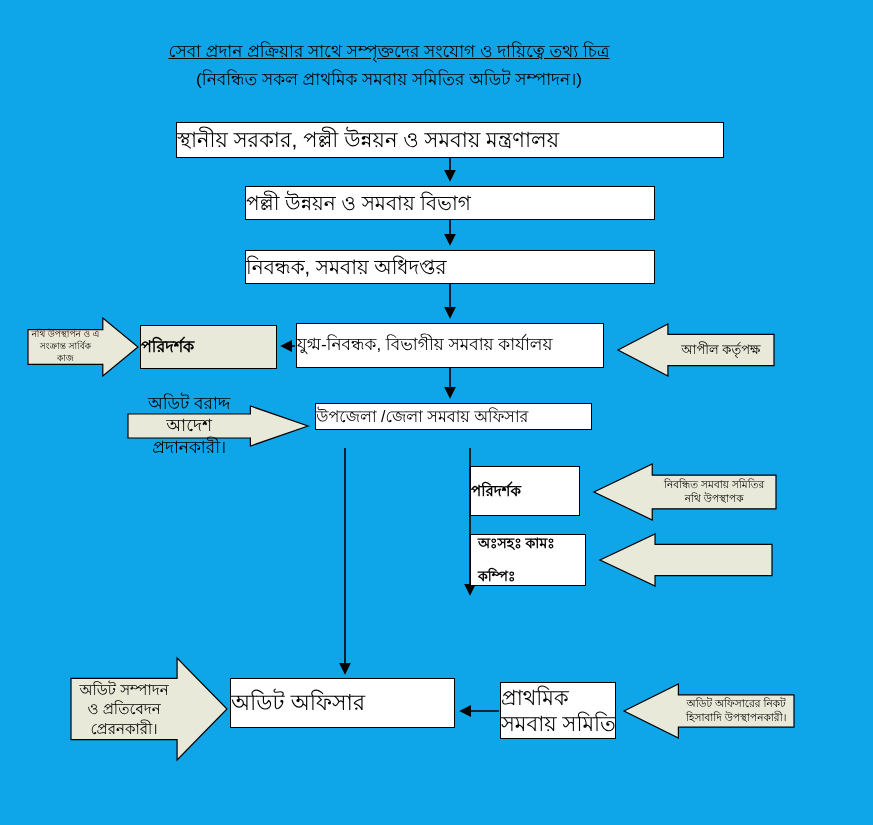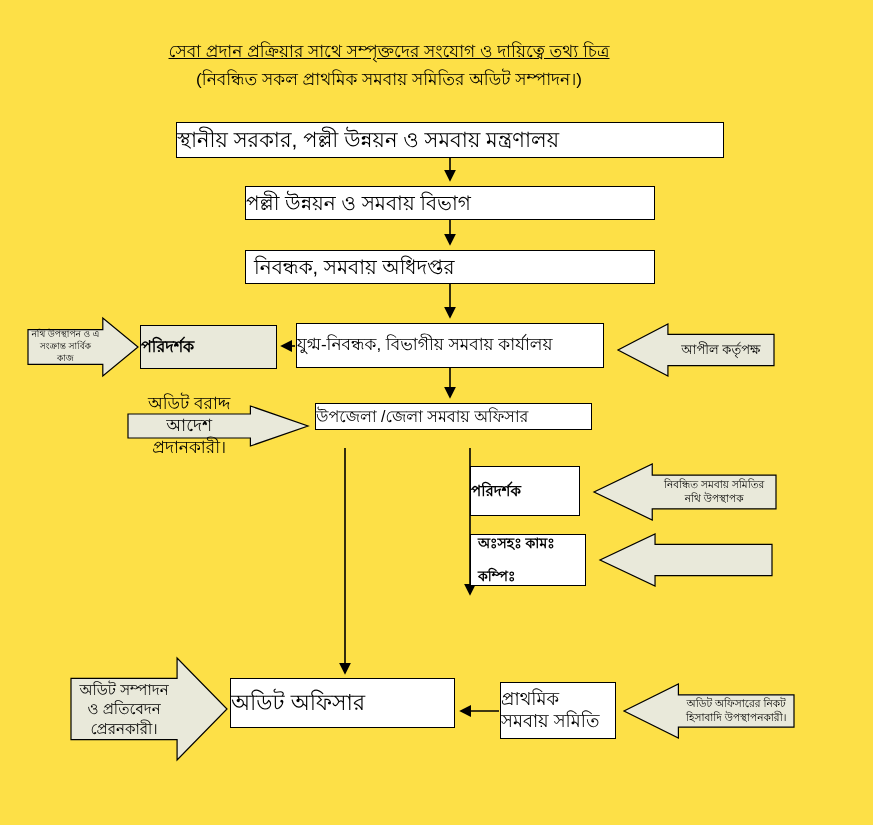--- a/index.html
+++ b/index.html
@@ -2,21 +2,21 @@
 <html style="--box-fill: #ffffff; --shaded-fill: #e9e9da; --border: #000000;"><head>
 <meta charset="utf-8">
 <style>
   * { box-sizing: border-box; margin: 0; padding: 0; }
   html, body { background: #fff; }
   body { font-family: "Liberation Sans", "DejaVu Sans", sans-serif; color: #000; }
   #canvas {
     position: relative;
     width: 873px;
     height: 825px;
-    background: #fde047;
+    background: #0ea5e9;
     overflow: hidden;
   }
   .title-line {
     position: absolute;
     left: 389px;
     transform: translateX(-50%);
     white-space: nowrap;
     font-size: 17px;
     text-align: center;
   }
@@ -84,21 +84,21 @@
   <div class="title-line" style="top:66px;">(নিবন্ধিত সকল প্রাথমিক সমবায় সমিতির অডিট সম্পাদন।)</div>
 
   <div class="node nowrap" style="left:176px; top:122px; width:548px; height:36px; font-size:21px;">
     <span>স্থানীয় সরকার, পল্লী উন্নয়ন ও সমবায় মন্ত্রণালয়</span>
   </div>
 
   <div class="node nowrap" style="left:245px; top:186px; width:410px; height:34px; font-size:20px;">
     <span>পল্লী উন্নয়ন ও  সমবায় বিভাগ</span>
   </div>
 
-  <div class="node nowrap" style="left:245px; top:250px; width:410px; height:34px; font-size:20px;padding-left:8px;">
+  <div class="node nowrap" style="left:245px; top:250px; width:410px; height:34px; font-size:20px;">
     <span>নিবন্ধক, সমবায় অধিদপ্তর</span>
   </div>
 
   <div class="node nowrap" style="left:296px; top:323px; width:308px; height:45px; font-size:17px;">
     <span>যুগ্ম-নিবন্ধক, বিভাগীয় সমবায় কার্যালয়</span>
   </div>
 
   <div class="node shaded nowrap bold" style="left:140px; top:325px; width:137px; height:44px; font-size:16px;">
     <span>পরিদর্শক</span>
   </div>
@@ -113,21 +113,21 @@
 
   <div class="node nowrap bold left-align" style="left:470px; top:534px; width:116px; height:52px; font-size:14px;">
     <span>অঃসহঃ কামঃ</span>
     <span>কম্পিঃ</span>
   </div>
 
   <div class="node nowrap" style="left:230px; top:678px; width:225px; height:50px; font-size:22px;">
     <span>অডিট অফিসার</span>
   </div>
 
-  <div class="node nowrap" style="left:500px; top:682px; width:116px; height:57px; font-size:18px;">
+  <div class="node nowrap" style="left:500px; top:682px; width:116px; height:57px; font-size:21px;">
     <span>প্রাথমিক</span>
     <span>সমবায় সমিতি</span>
   </div>
 
   <div class="block-arrow left" style="left:618px; top:324px; width:156px; height:52px; font-size:13px;">
     <svg viewBox="0 0 100 60" preserveAspectRatio="none">
       <polygon points="100,12 32,12 32,0 0,30 32,60 32,48 100,48"></polygon>
     </svg>
     <span class="arrow-label">আপীল কর্তৃপক্ষ</span>
   </div>

